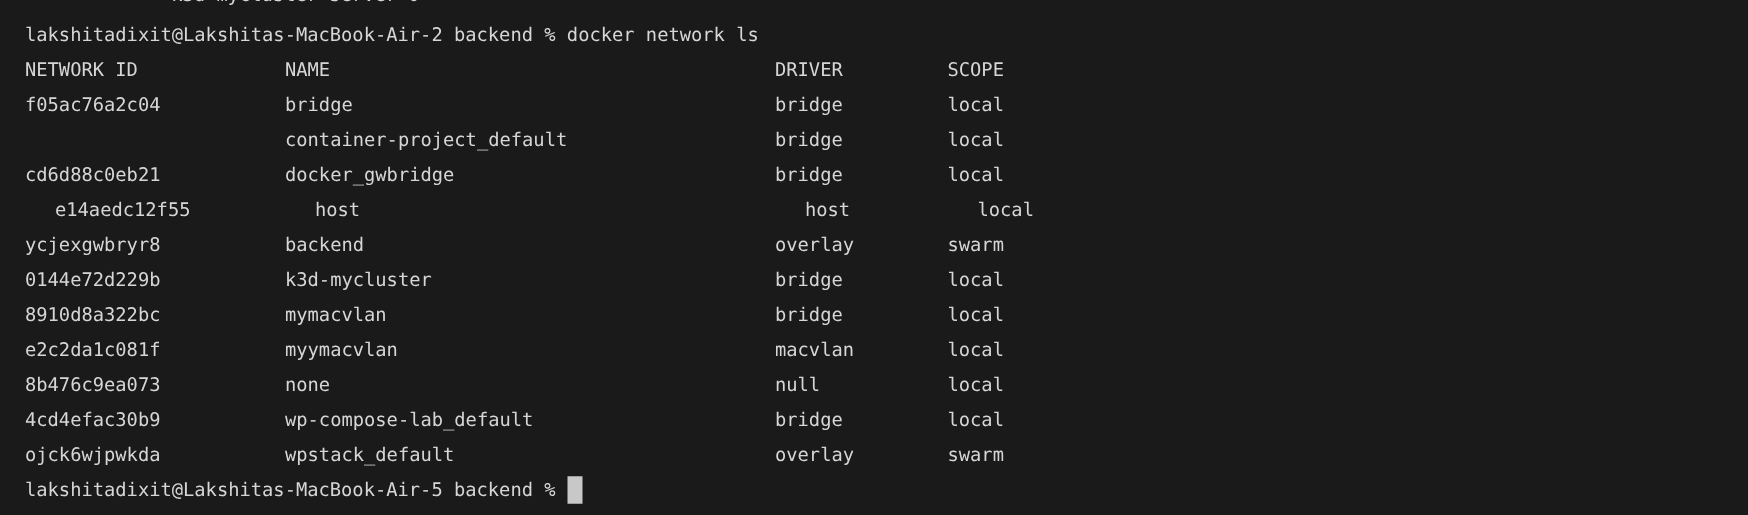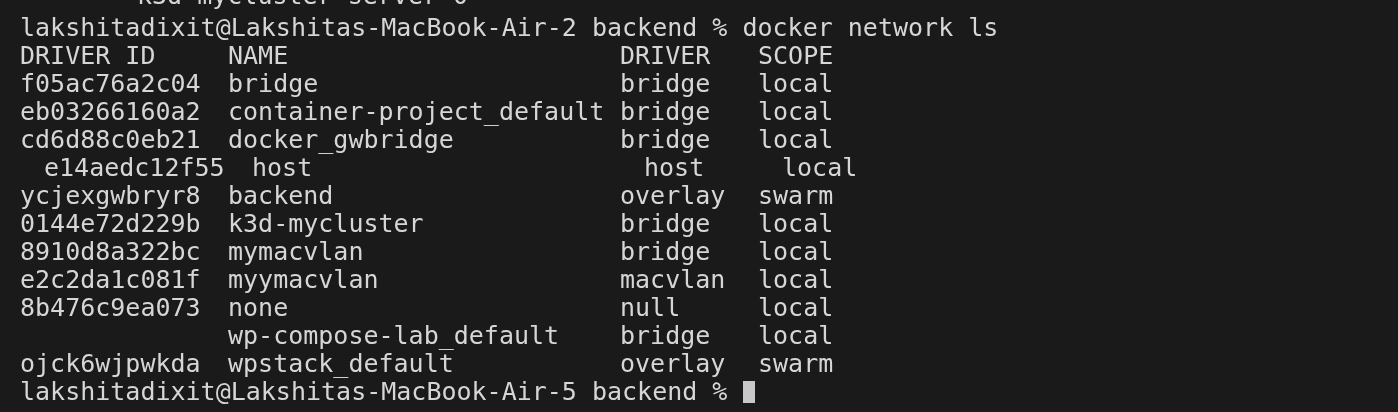--- a/index.html
+++ b/index.html
@@ -8,21 +8,21 @@
     padding: 0;
     background: #1a1a1a;
   }
   #terminal {
     position: relative;
     width: 1398px;
     height: 412px;
     background: #1a1a1a;
     color: #d6d6d6;
     font-family: "DejaVu Sans Mono", "Liberation Mono", monospace;
-    font-size: 25px;
+    font-size: 15px;
     line-height: 28px;
     overflow: hidden;
     -webkit-font-smoothing: antialiased;
   }
 
   
   .scrollback-clip {
     position: absolute;
     top: -18px;
     left: 137px;
@@ -76,35 +76,34 @@
 </head>
 <body>
 
 <div id="terminal">
 
   <div class="scrollback-clip">k3d-mycluster-server-0</div>
 
   <div class="term-line" style="top: 14px;">lakshitadixit@Lakshitas-MacBook-Air-2 backend % docker network ls</div>
 
   <div class="row" style="top: 42px;">
-    <span class="col col-id">DRIVER ID</span>
+    <span class="col col-id">NETWORK ID</span>
     <span class="col col-name">NAME</span>
     <span class="col col-driver">DRIVER</span>
     <span class="col col-scope">SCOPE</span>
   </div>
 
   <div class="row" style="top: 70px;">
     <span class="col col-id">f05ac76a2c04</span>
     <span class="col col-name">bridge</span>
     <span class="col col-driver">bridge</span>
     <span class="col col-scope">local</span>
   </div>
 
   <div class="row" style="top: 98px;">
-    <span class="col col-id">eb03266160a2</span>
     <span class="col col-name">container-project_default</span>
     <span class="col col-driver">bridge</span>
     <span class="col col-scope">local</span>
   </div>
 
   <div class="row" style="top: 126px; padding-left: 24px;">
     <span class="col col-id">cd6d88c0eb21</span>
     <span class="col col-name">docker_gwbridge</span>
     <span class="col col-driver">bridge</span>
     <span class="col col-scope">local</span>
@@ -146,20 +145,21 @@
   </div>
 
   <div class="row" style="top: 294px;">
     <span class="col col-id">8b476c9ea073</span>
     <span class="col col-name">none</span>
     <span class="col col-driver">null</span>
     <span class="col col-scope">local</span>
   </div>
 
   <div class="row" style="top: 322px;">
+    <span class="col col-id">4cd4efac30b9</span>
     <span class="col col-name">wp-compose-lab_default</span>
     <span class="col col-driver">bridge</span>
     <span class="col col-scope">local</span>
   </div>
 
   <div class="row" style="top: 350px;">
     <span class="col col-id">ojck6wjpwkda</span>
     <span class="col col-name">wpstack_default</span>
     <span class="col col-driver">overlay</span>
     <span class="col col-scope">swarm</span>

